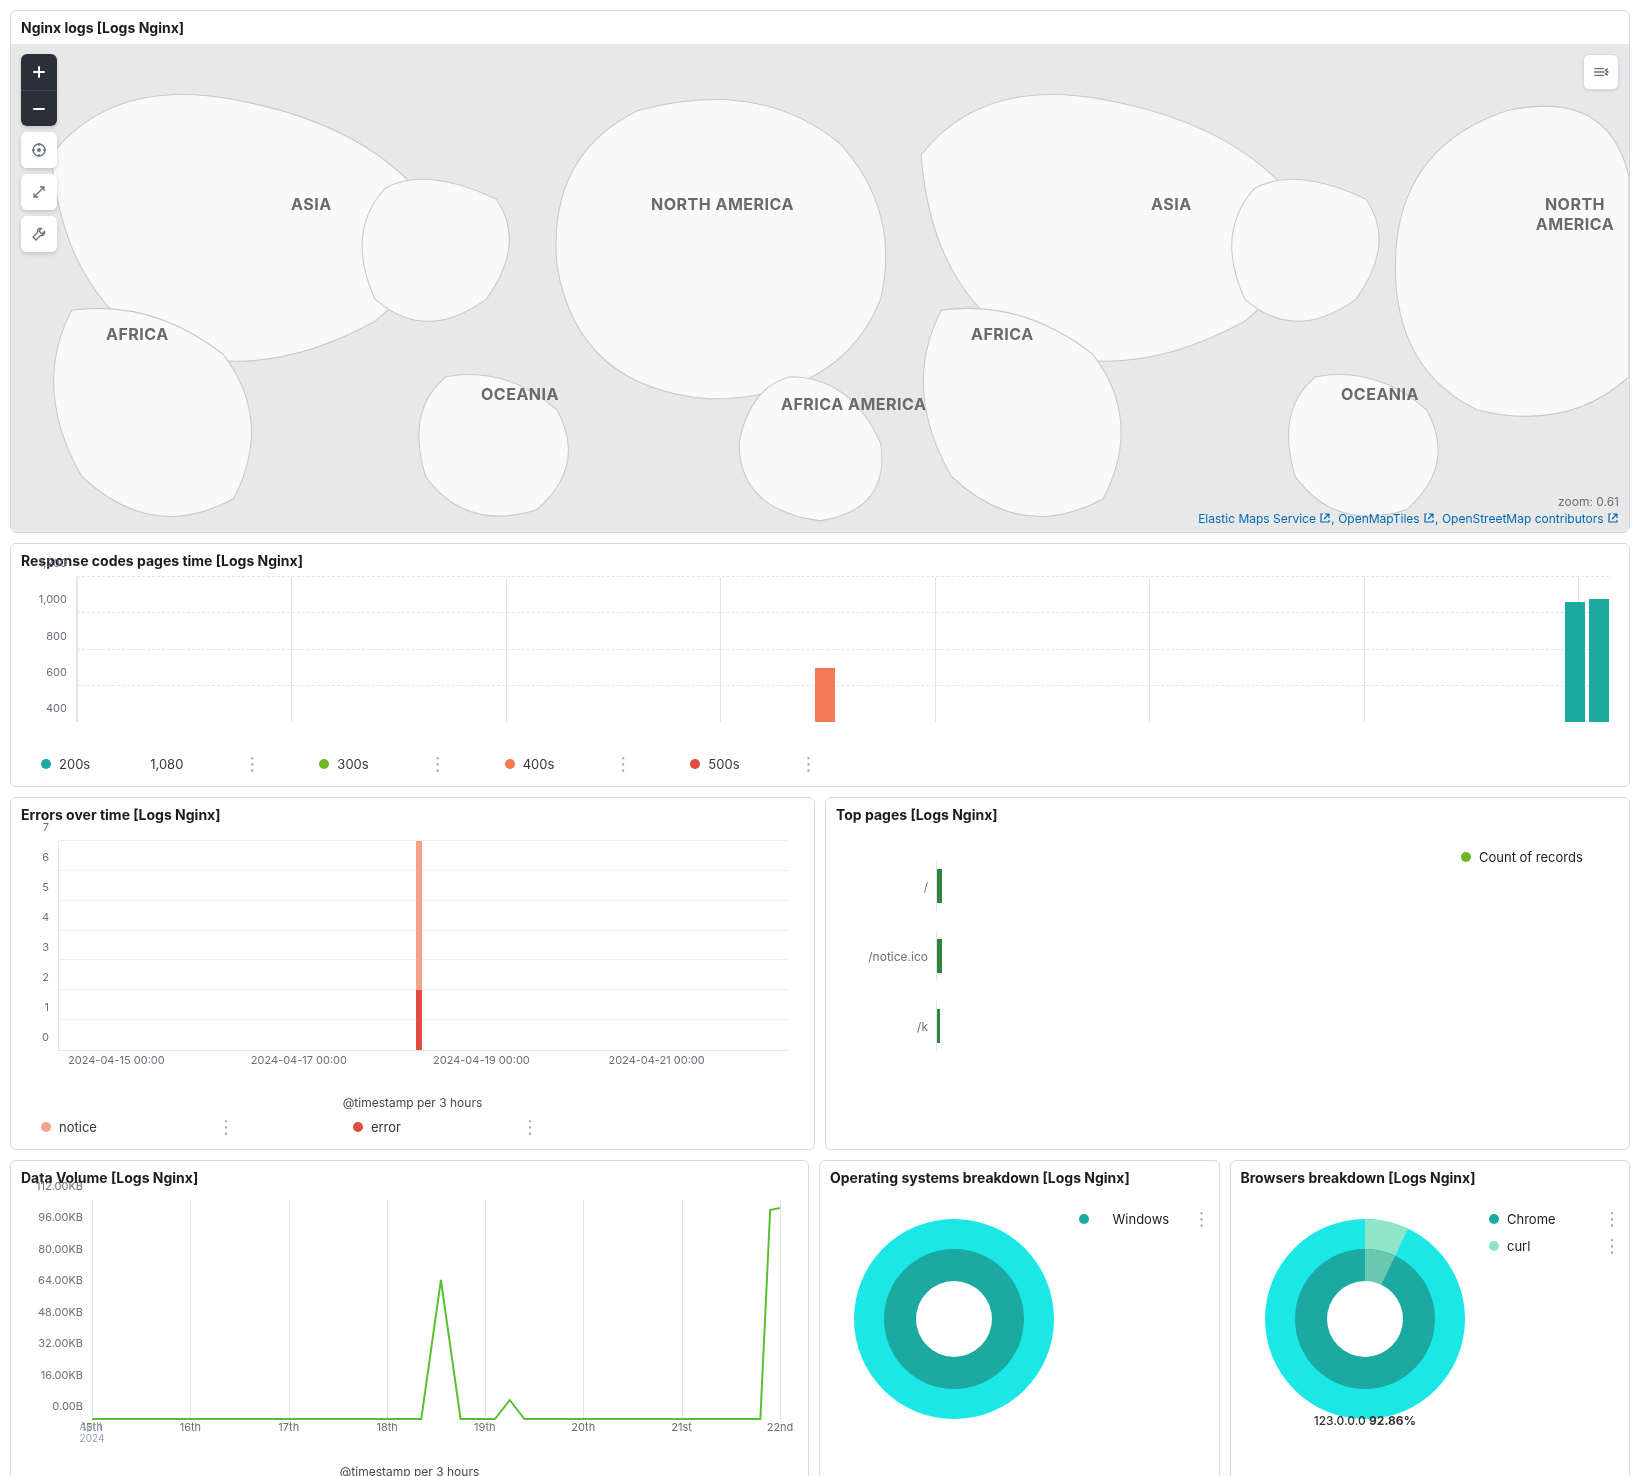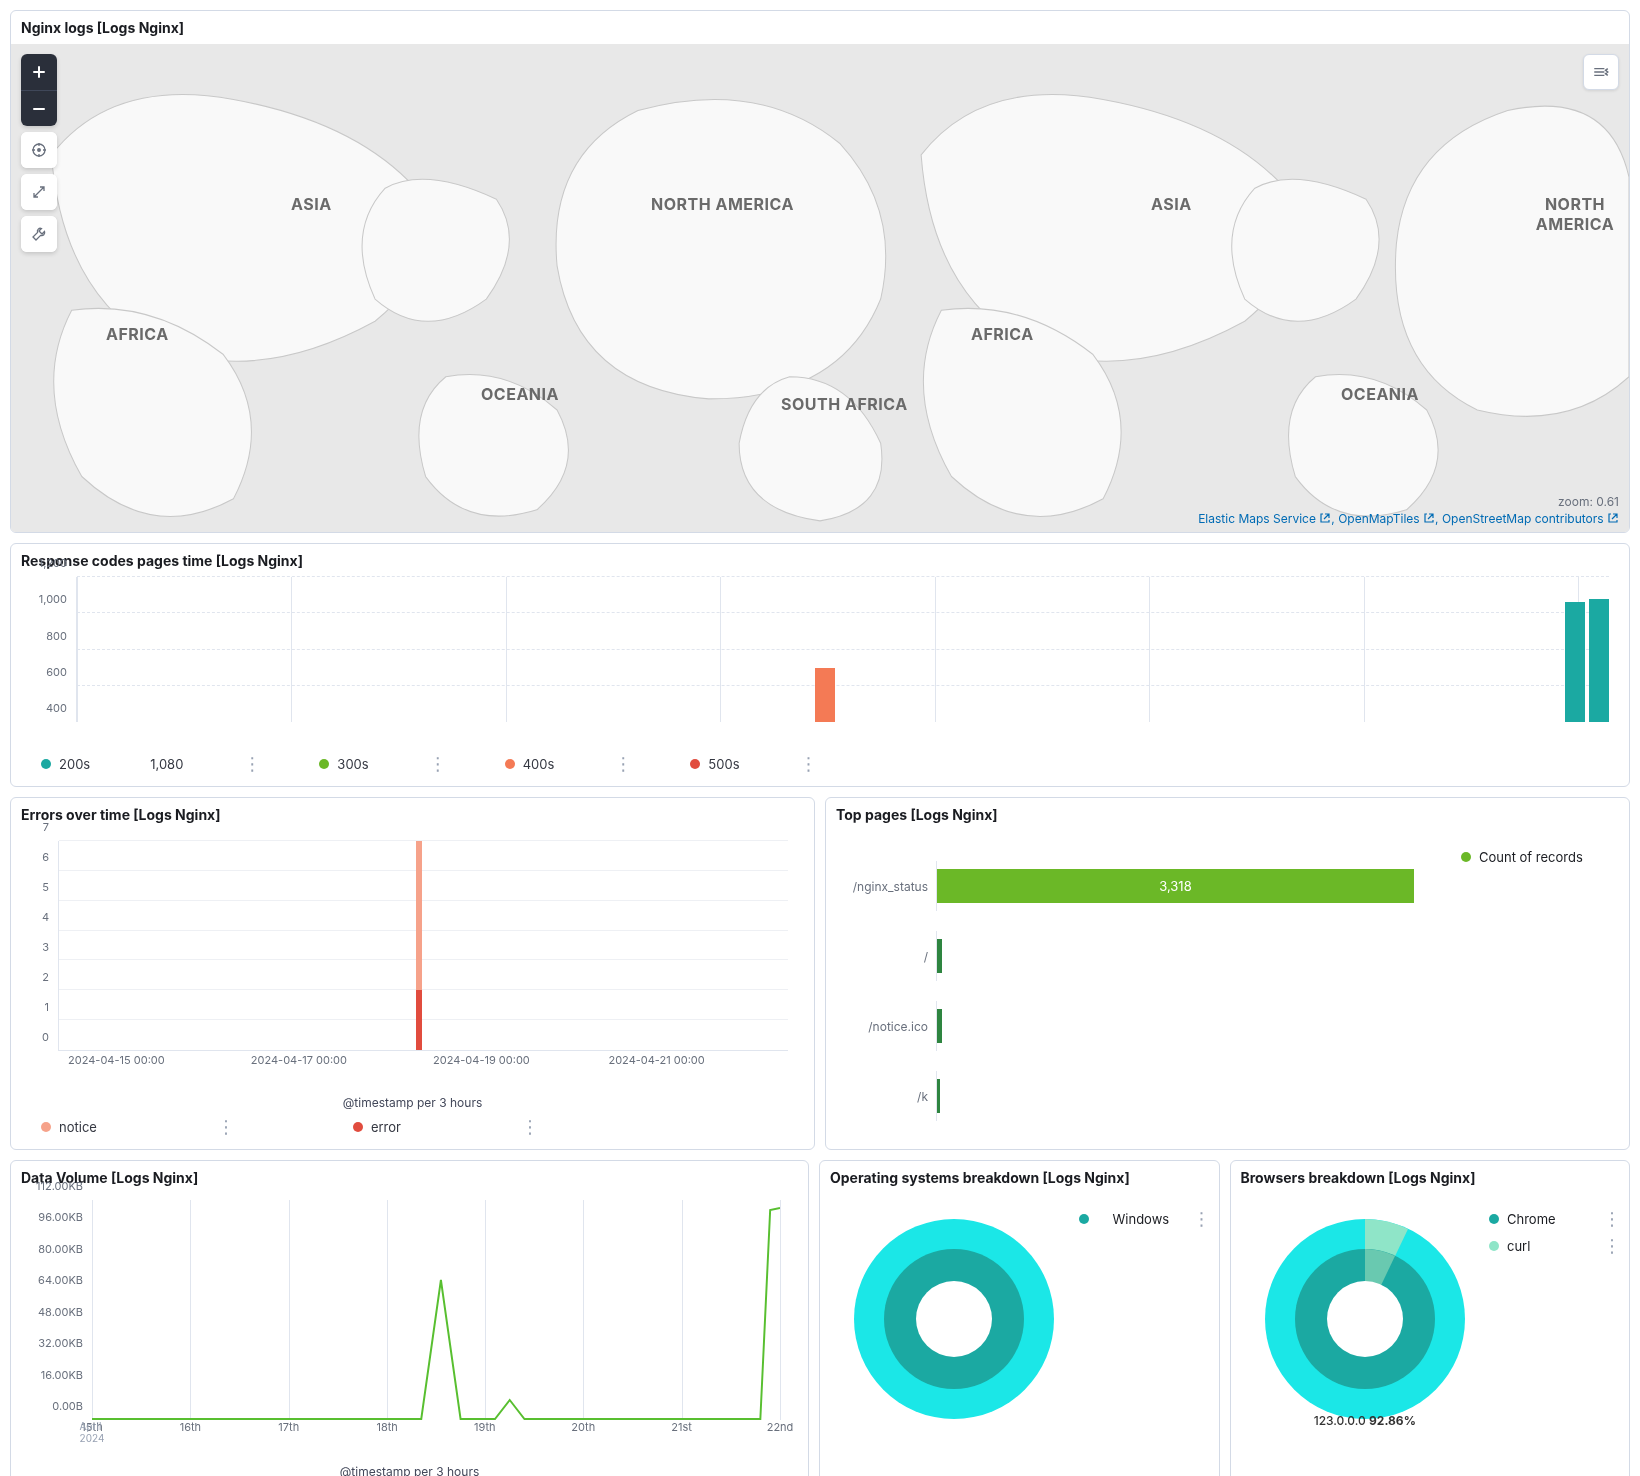--- a/index.html
+++ b/index.html
@@ -101,21 +101,21 @@
         <path d="M1230,130 q40,-20 110,10 q30,40 -10,90 q-60,40 -110,0 q-30,-60 10,-100z"></path>
         <path d="M1290,300 q60,-10 110,30 q30,50 -20,90 q-70,20 -110,-30 q-20,-60 20,-90z"></path>
         <path d="M1480,60 q100,-20 120,60 l0,180 q-60,50 -150,30 q-90,-40 -80,-150 q10,-90 110,-120z"></path>
       </g>
     </svg>
     <div class="map-labels">
       <span class="map-label" style="left:280px;top:150px;">ASIA</span>
       <span class="map-label" style="left:640px;top:150px;text-align:center;">NORTH AMERICA</span>
       <span class="map-label" style="left:95px;top:280px;">AFRICA</span>
       <span class="map-label" style="left:470px;top:340px;">OCEANIA</span>
-      <span class="map-label" style="left:770px;top:350px;text-align:center;">SOUTH AFRICA</span>
+      <span class="map-label" style="left:770px;top:350px;text-align:center;">AFRICA AMERICA</span>
       <span class="map-label" style="left:1140px;top:150px;">ASIA</span>
       <span class="map-label" style="left:960px;top:280px;">AFRICA</span>
       <span class="map-label" style="left:1330px;top:340px;">OCEANIA</span>
       <span class="map-label" style="left:1510px;top:150px;text-align:center;">NORTH AMERICA</span>
     </div>
 
     <div class="map-tools">
       <div class="tool-group">
         <button class="tool-btn dark">
             <svg width="16" height="16" viewBox="0 0 16 16">
@@ -277,28 +277,20 @@
         </div>
       <span class="dots-more">⋮</span>
     </div>
   </div>
 
   <div class="col panel">
     <div class="panel-title">Top pages [Logs Nginx]</div>
     <div class="tpages">
       <div class="tp-chart">
         <div class="tp-row">
-          <div class="tp-label">/nginx_status</div>
-          <div class="tp-bar-area">
-              <div class="tp-bar" style="width:95%;">
-                <span>3,318</span>
-              </div>
-            </div>
-        </div>
-        <div class="tp-row">
           <div class="tp-label">/</div>
           <div class="tp-bar-area">
               <div class="tp-bar tiny"></div>
             </div>
         </div>
         <div class="tp-row">
           <div class="tp-label">/notice.ico</div>
           <div class="tp-bar-area">
               <div class="tp-bar tiny"></div>
             </div>

